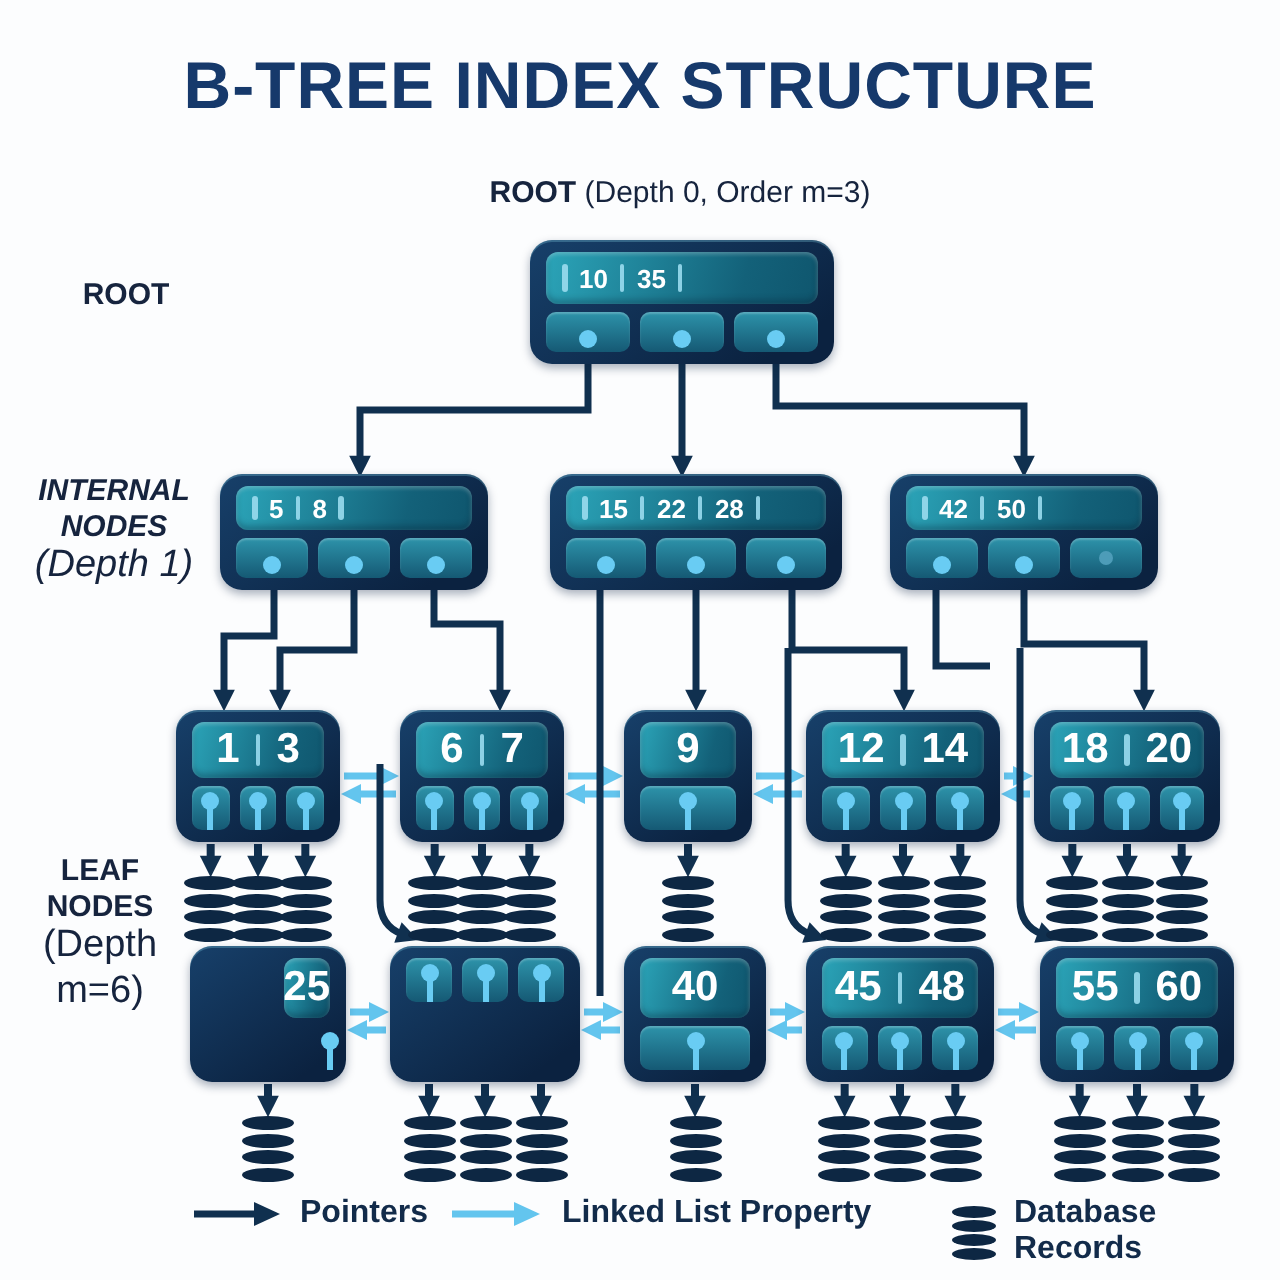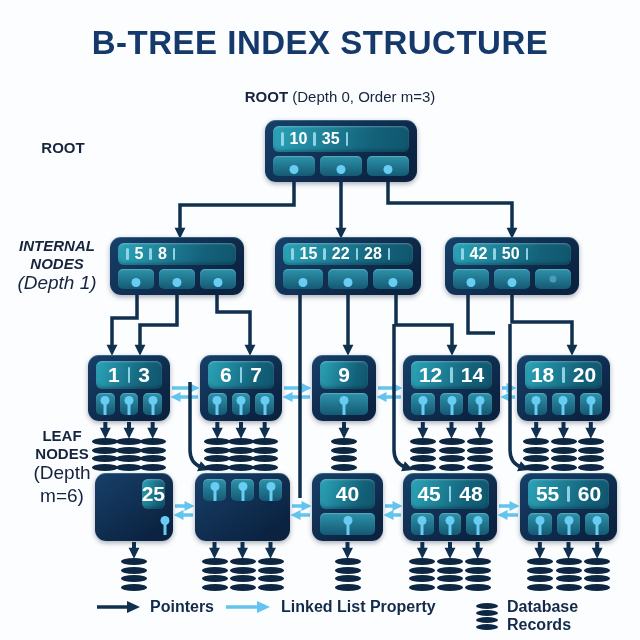--- a/index.html
+++ b/index.html
@@ -14,21 +14,21 @@
   .side-label{position:absolute;z-index:3;text-align:center;color:#16243e;font-weight:bold;
               font-size:15px;line-height:1.18;}
   .side-label .depth{font-weight:normal;font-size:19px;}
   .node{position:absolute;z-index:2;border-radius:11px;box-sizing:border-box;
         background:linear-gradient(145deg,#17406a 0%,#0b2240 85%);
         box-shadow:0 2px 5px rgba(10,30,60,.35), inset 0 1px 0 rgba(130,205,225,.3);
         padding:6px 8px;display:flex;flex-direction:column;gap:4px;}
   .keybar{flex:1;border-radius:6px;display:flex;align-items:center;color:#fff;font-weight:bold;
           background:linear-gradient(105deg,#2ba4b8 0%,#136179 72%,#0f566e 100%);
           box-shadow:inset 0 1px 2px rgba(255,255,255,.28), inset 0 -2px 3px rgba(0,20,40,.3);}
-  .keybar.upper{justify-content:flex-start;padding-left:8px;font-size:16px;gap:6px;}
+  .keybar.upper{justify-content:flex-start;padding-left:8px;font-size:13px;gap:6px;}
   .keybar.leaf{justify-content:center;font-size:21px;gap:8px;}
   .sep{width:2.5px;height:55%;background:#9adcee;border-radius:2px;opacity:.9;flex:0 0 auto;}
   .slotrow{display:flex;gap:5px;flex:0 0 auto;}
   .slotrow.upper{height:20px;} .slotrow.leaf{height:22px;}
   .slot{flex:1;position:relative;border-radius:5px;
         background:linear-gradient(180deg,#2d93aa,#155974);
         box-shadow:inset 0 1px 1px rgba(255,255,255,.22);}
   .dot{position:absolute;width:9px;height:9px;border-radius:50%;background:#69ccf3;
        left:50%;transform:translateX(-50%);}
   .slotrow.upper .dot{bottom:2px;} .slotrow.leaf .dot{top:3px;}
@@ -119,21 +119,21 @@
   <div class="side-label" style="left:18px;top:139px;width:90px;">
     <div>ROOT</div>
   </div>
 
   <div class="side-label" style="left:7px;top:237px;width:100px;font-style:italic;">
     <div>INTERNAL</div>
     <div>NODES</div>
     <div class="depth">(Depth 1)</div>
   </div>
 
-  <div class="side-label" style="left:12px;top:427px;width:100px;text-align:center;">
+  <div class="side-label" style="left:0;top:427px;width:100px;text-align:center;">
     <div>LEAF</div>
     <div>NODES</div>
     <div class="depth">(Depth m=6)</div>
   </div>
 
   <div class="legend-item" style="left:95px;">
     <svg width="46" height="16">
       <line x1="2" y1="8" x2="33" y2="8" stroke="#10304f" stroke-width="3.5"></line>
       <polygon points="32,2 45,8 32,14" fill="#10304f"></polygon>
     </svg>

